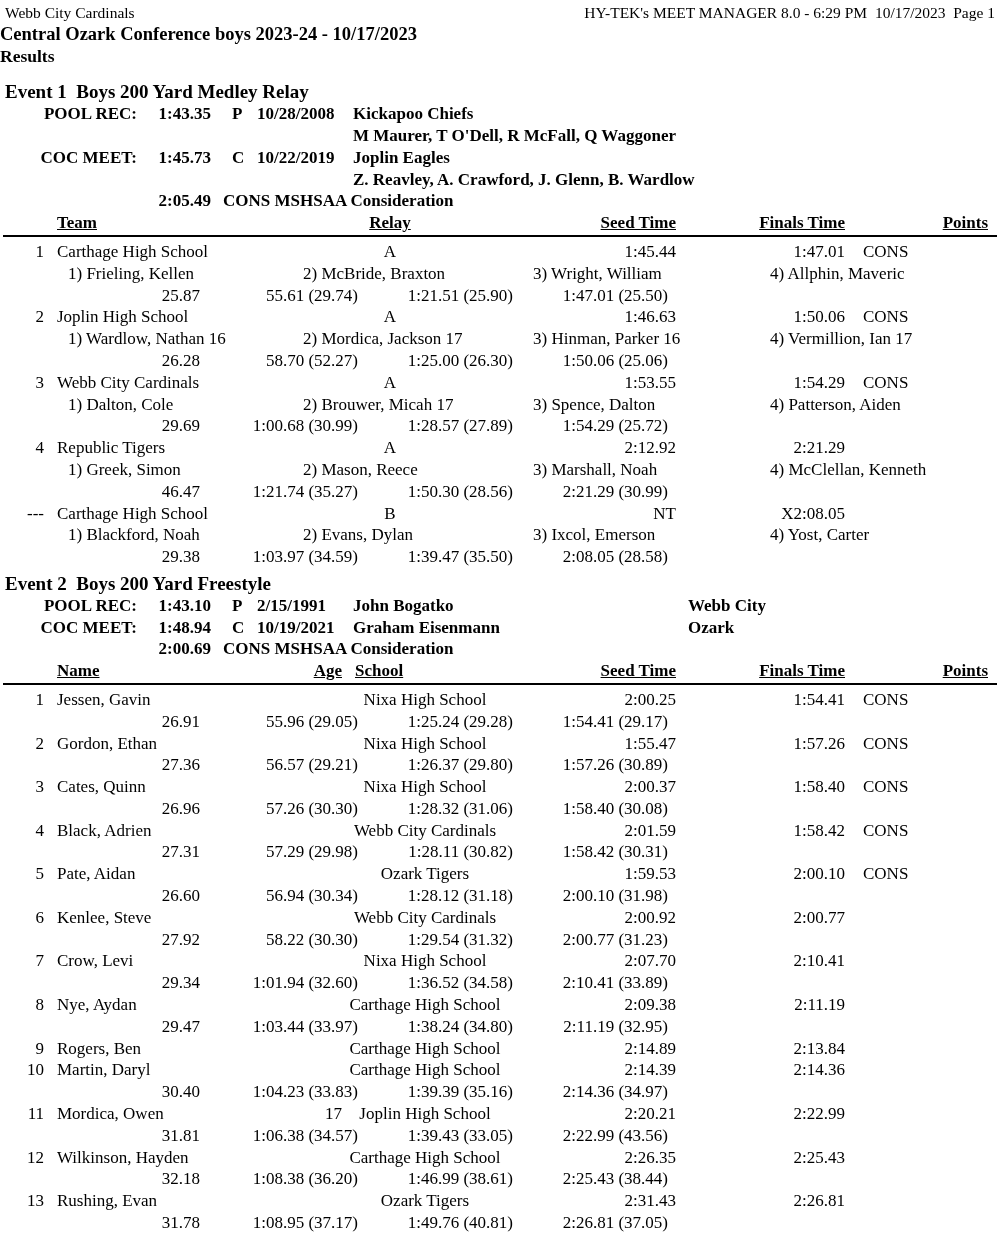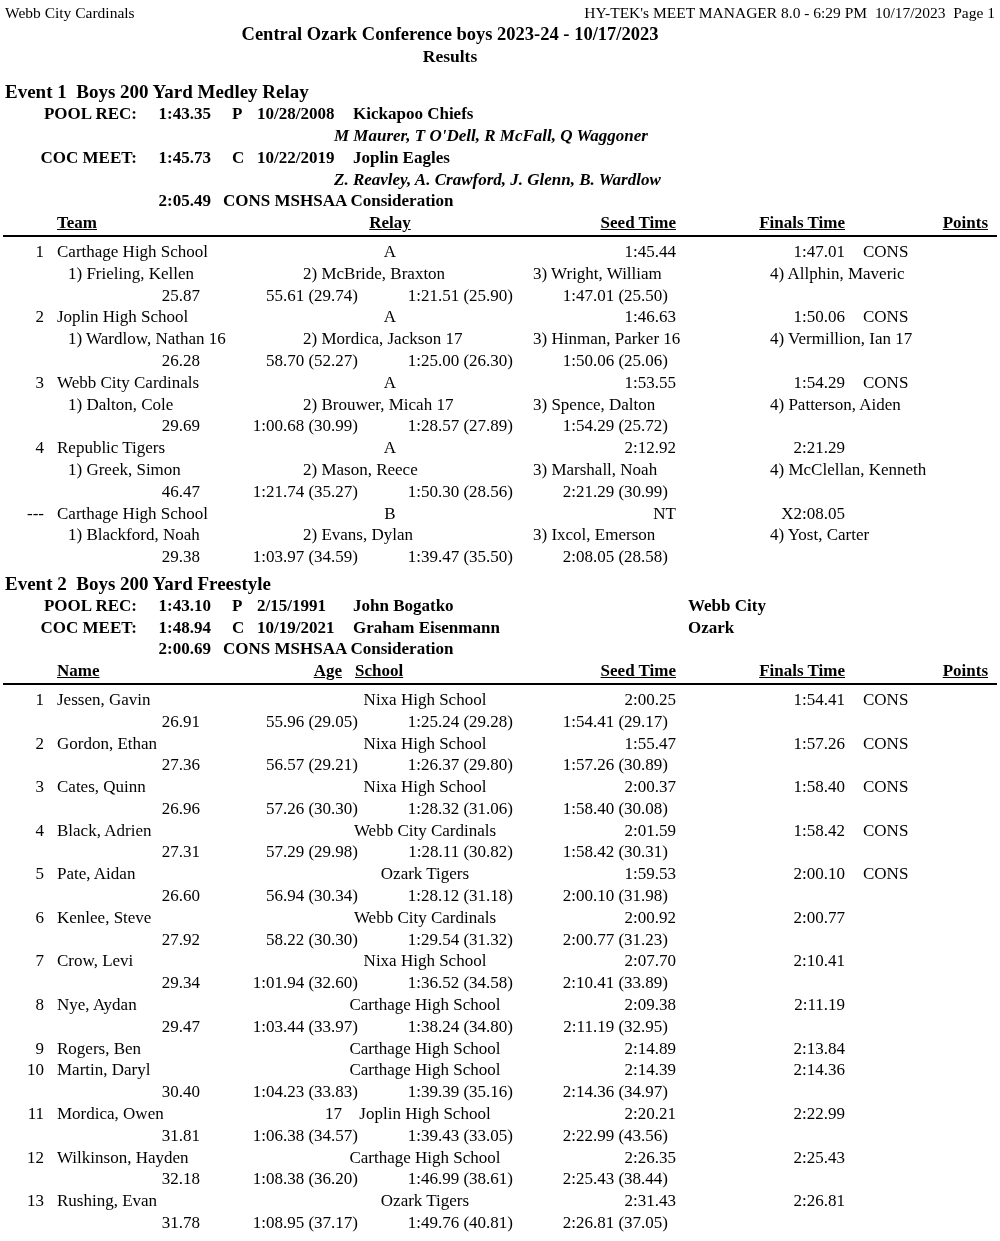--- a/index.html
+++ b/index.html
@@ -5,33 +5,33 @@
   html,body{margin:0;padding:0;background:#fff;}
   #doc{position:relative;width:1000px;min-height:1241px;background:#fff;color:#000;
        font-family:"Liberation Serif",serif;font-size:17px;padding-top:2px;box-sizing:border-box;overflow:hidden;}
   .ln{position:relative;height:21.8px;}
   .ln span{position:absolute;top:0;white-space:pre;line-height:21.8px;}
   .b{font-weight:700;}
   .u{text-decoration:underline;}
   .pghead{font-size:15.5px;}
   .hl{left:5px;}
   .hr{left:440px;width:555px;text-align:right;}
-  .center{left:0;width:900px;text-align:center;}
+  .center{left:0;width:900px;text-align:left;}
   .page-title{font-size:18.5px;}
   .results-title{font-size:17.5px;}
   .event{margin-top:14px;}
   .event ~ .event{margin-top:5px;}
   .evtitle{left:5px;font-size:19px;}
   .rlabel{left:0;width:137px;text-align:right;}
   .rtime{left:140px;width:71px;text-align:right;}
   .rflag{left:232px;}
   .rdate{left:257px;}
   .rholder{left:353px;}
   .raffil{left:688px;}
-  .rdetail{left:334px;font-style:italic;}
+  .rdetail{left:353px;}
   .constime{left:88px;width:123px;text-align:right;}
   .conslabel{left:223px;}
   .rank{left:0;width:44px;text-align:right;}
   .c1{left:57px;}
   .relay{left:330px;width:120px;text-align:center;}
   .age{left:295px;width:47px;text-align:right;}
   .school{left:280px;width:290px;text-align:center;}
   .schoolh{left:355px;}
   .seed{left:543px;width:133px;text-align:right;}
   .finals{left:712px;width:133px;text-align:right;}

